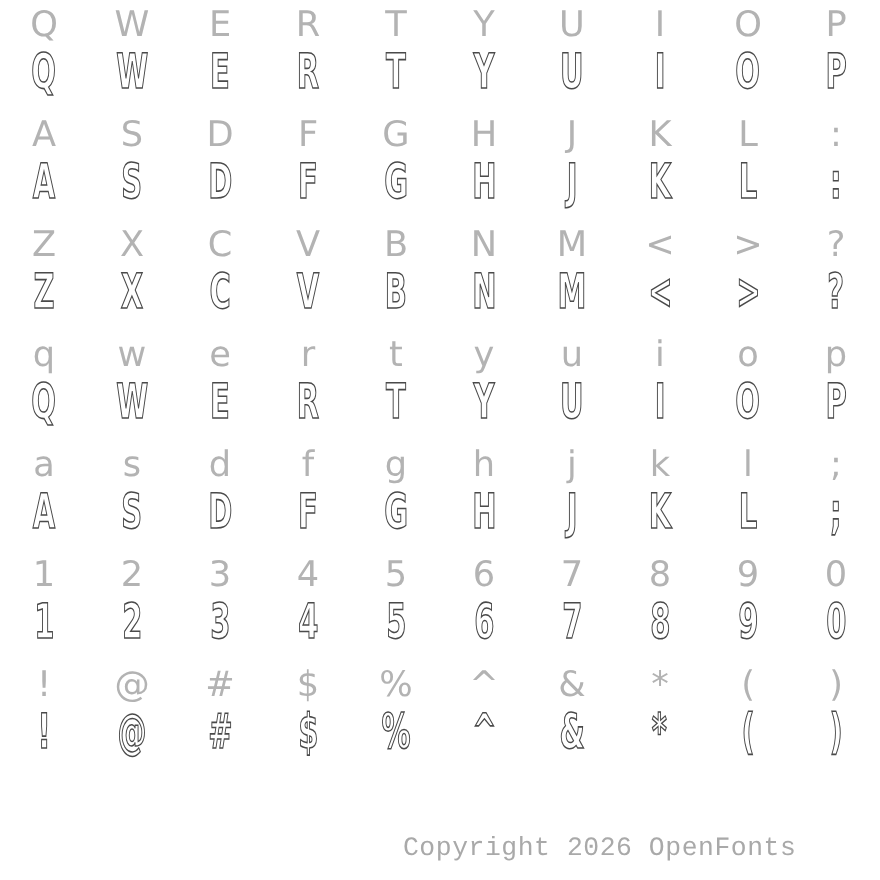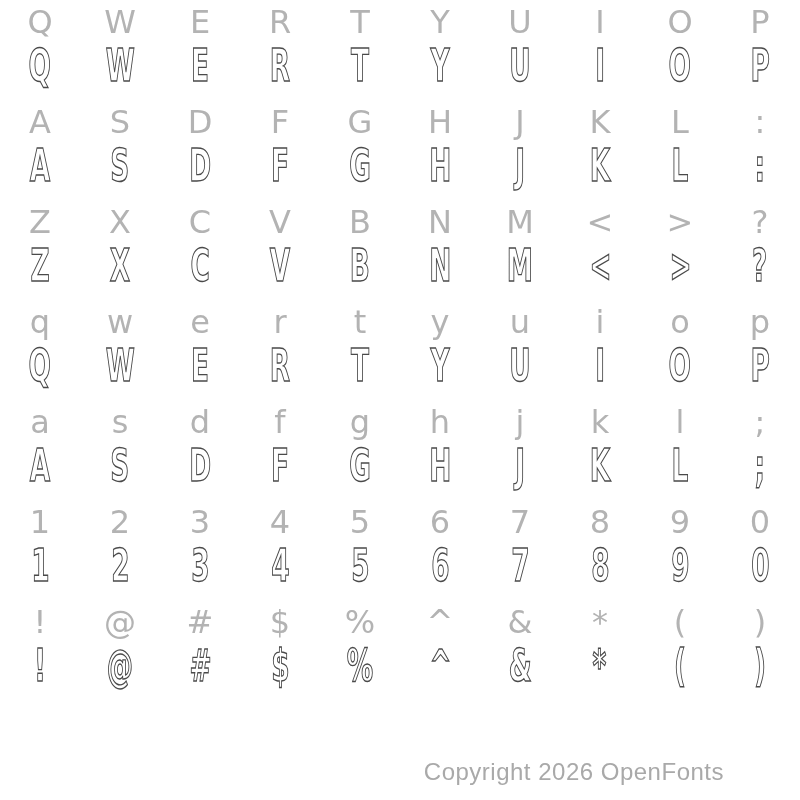--- a/index.html
+++ b/index.html
@@ -59,21 +59,21 @@
     -webkit-text-stroke: 1.4px var(--outline-color, #4a4a4a);
     text-stroke: 1.4px var(--outline-color, #4a4a4a);
   }
   .footer {
     position: absolute;
     top: 757px;
     right: 76px;
     font-size: 24px;
     line-height: 30px;
     color: var(--footer-color, #a9a9a9);
-    font-family: Liberation Sans, sans-serif;
+    font-family: Liberation Mono, monospace;
     letter-spacing: 0.5px;
   }
 </style>
 </head>
 <body style="--bg: #ffffff; --ref-color: #b3b3b3; --outline-color: #4a4a4a; --footer-color: #a9a9a9;">
 
 <div class="specimen" id="specimen">
     <div class="pair">
       <div class="char-row ref-row">
         <div class="cell">Q</div>

